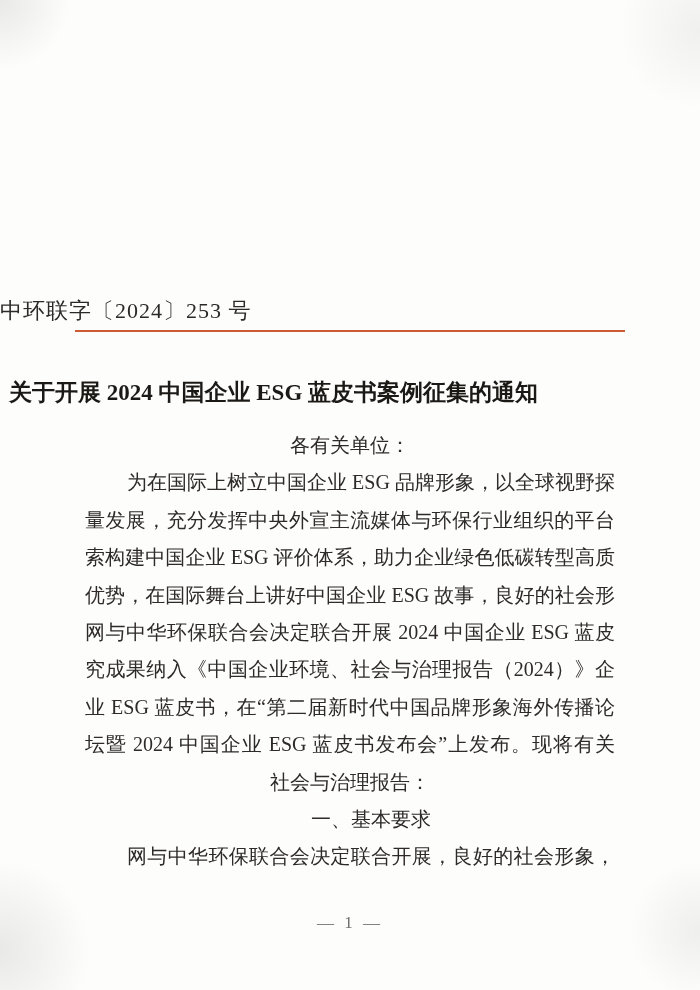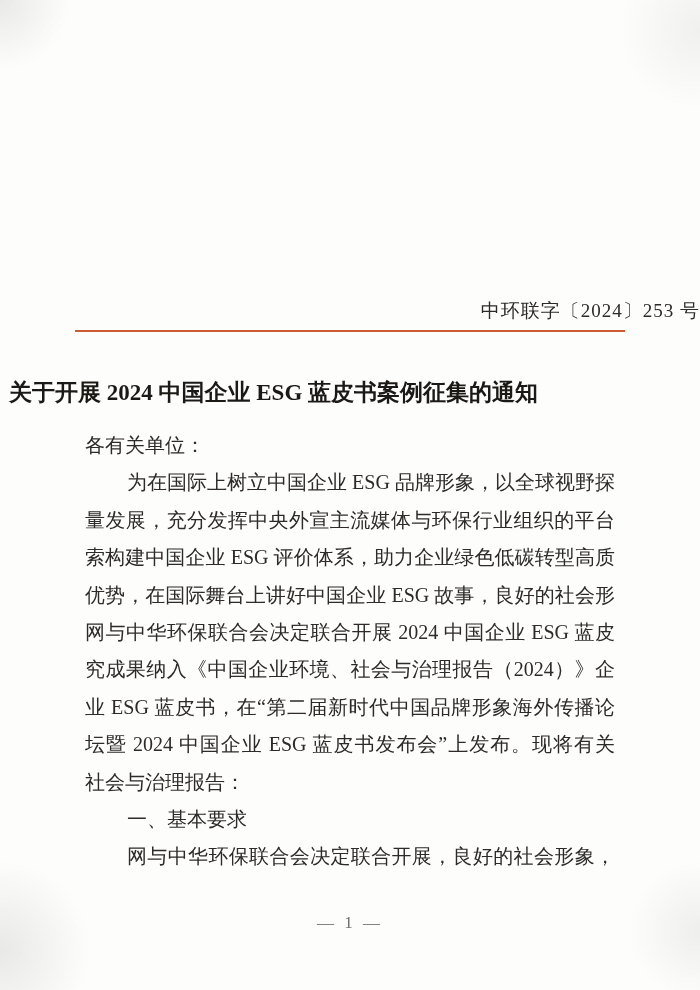--- a/index.html
+++ b/index.html
@@ -33,22 +33,22 @@
     font-weight: bold;
     color: #e4511c;
     letter-spacing: 7px;
     text-indent: 7px;
   }
   .doc-number {
     position: absolute;
     top: 299px;
     left: 0;
     width: 100%;
-    text-align: right;
-    font-size: 19px;
+    text-align: left;
+    font-size: 22px;
     line-height: 24px;
     color: #2c2a28;
     letter-spacing: 1px;
   }
   .red-line {
     position: absolute;
     top: 330px;
     left: 75px;
     width: 550px;
     height: 2px;
@@ -73,21 +73,21 @@
     width: 530px;
   }
   .line {
     box-sizing: border-box;
     width: 100%;
     height: 37.4px;
     line-height: 37.4px;
     font-size: 20px;
     color: #2d2a27;
     overflow: hidden;
-    text-align: left;
+    text-align: center;
   }
   .line.justify {
     text-align: justify;
     text-align-last: justify;
   }
   .line.indent {
     padding-left: 42px;
   }
   .page-number {
     position: absolute;

